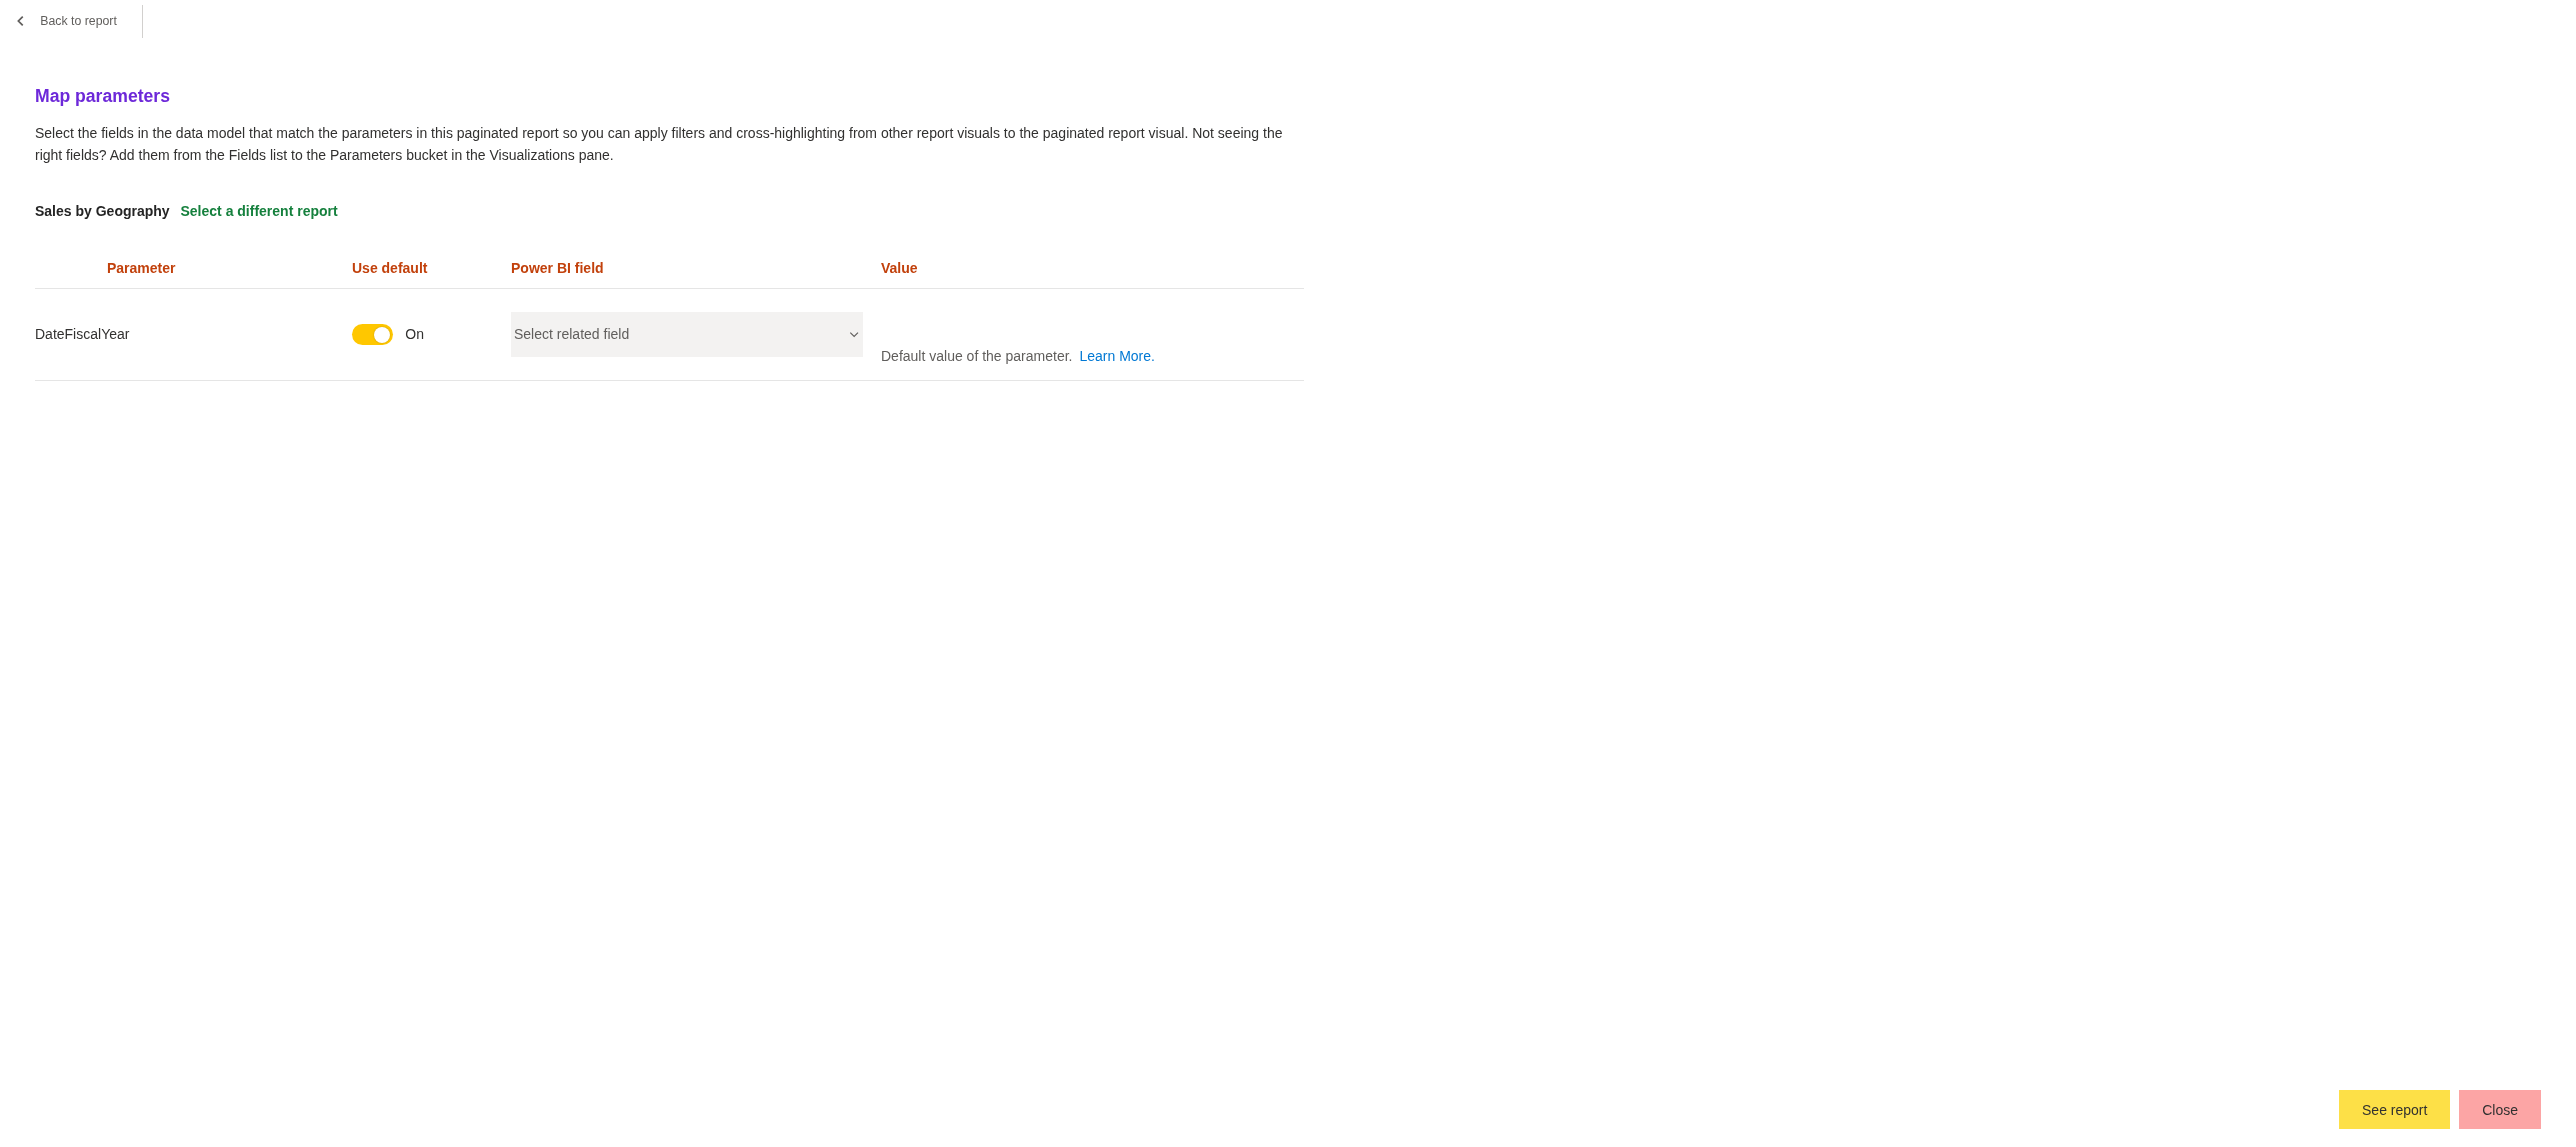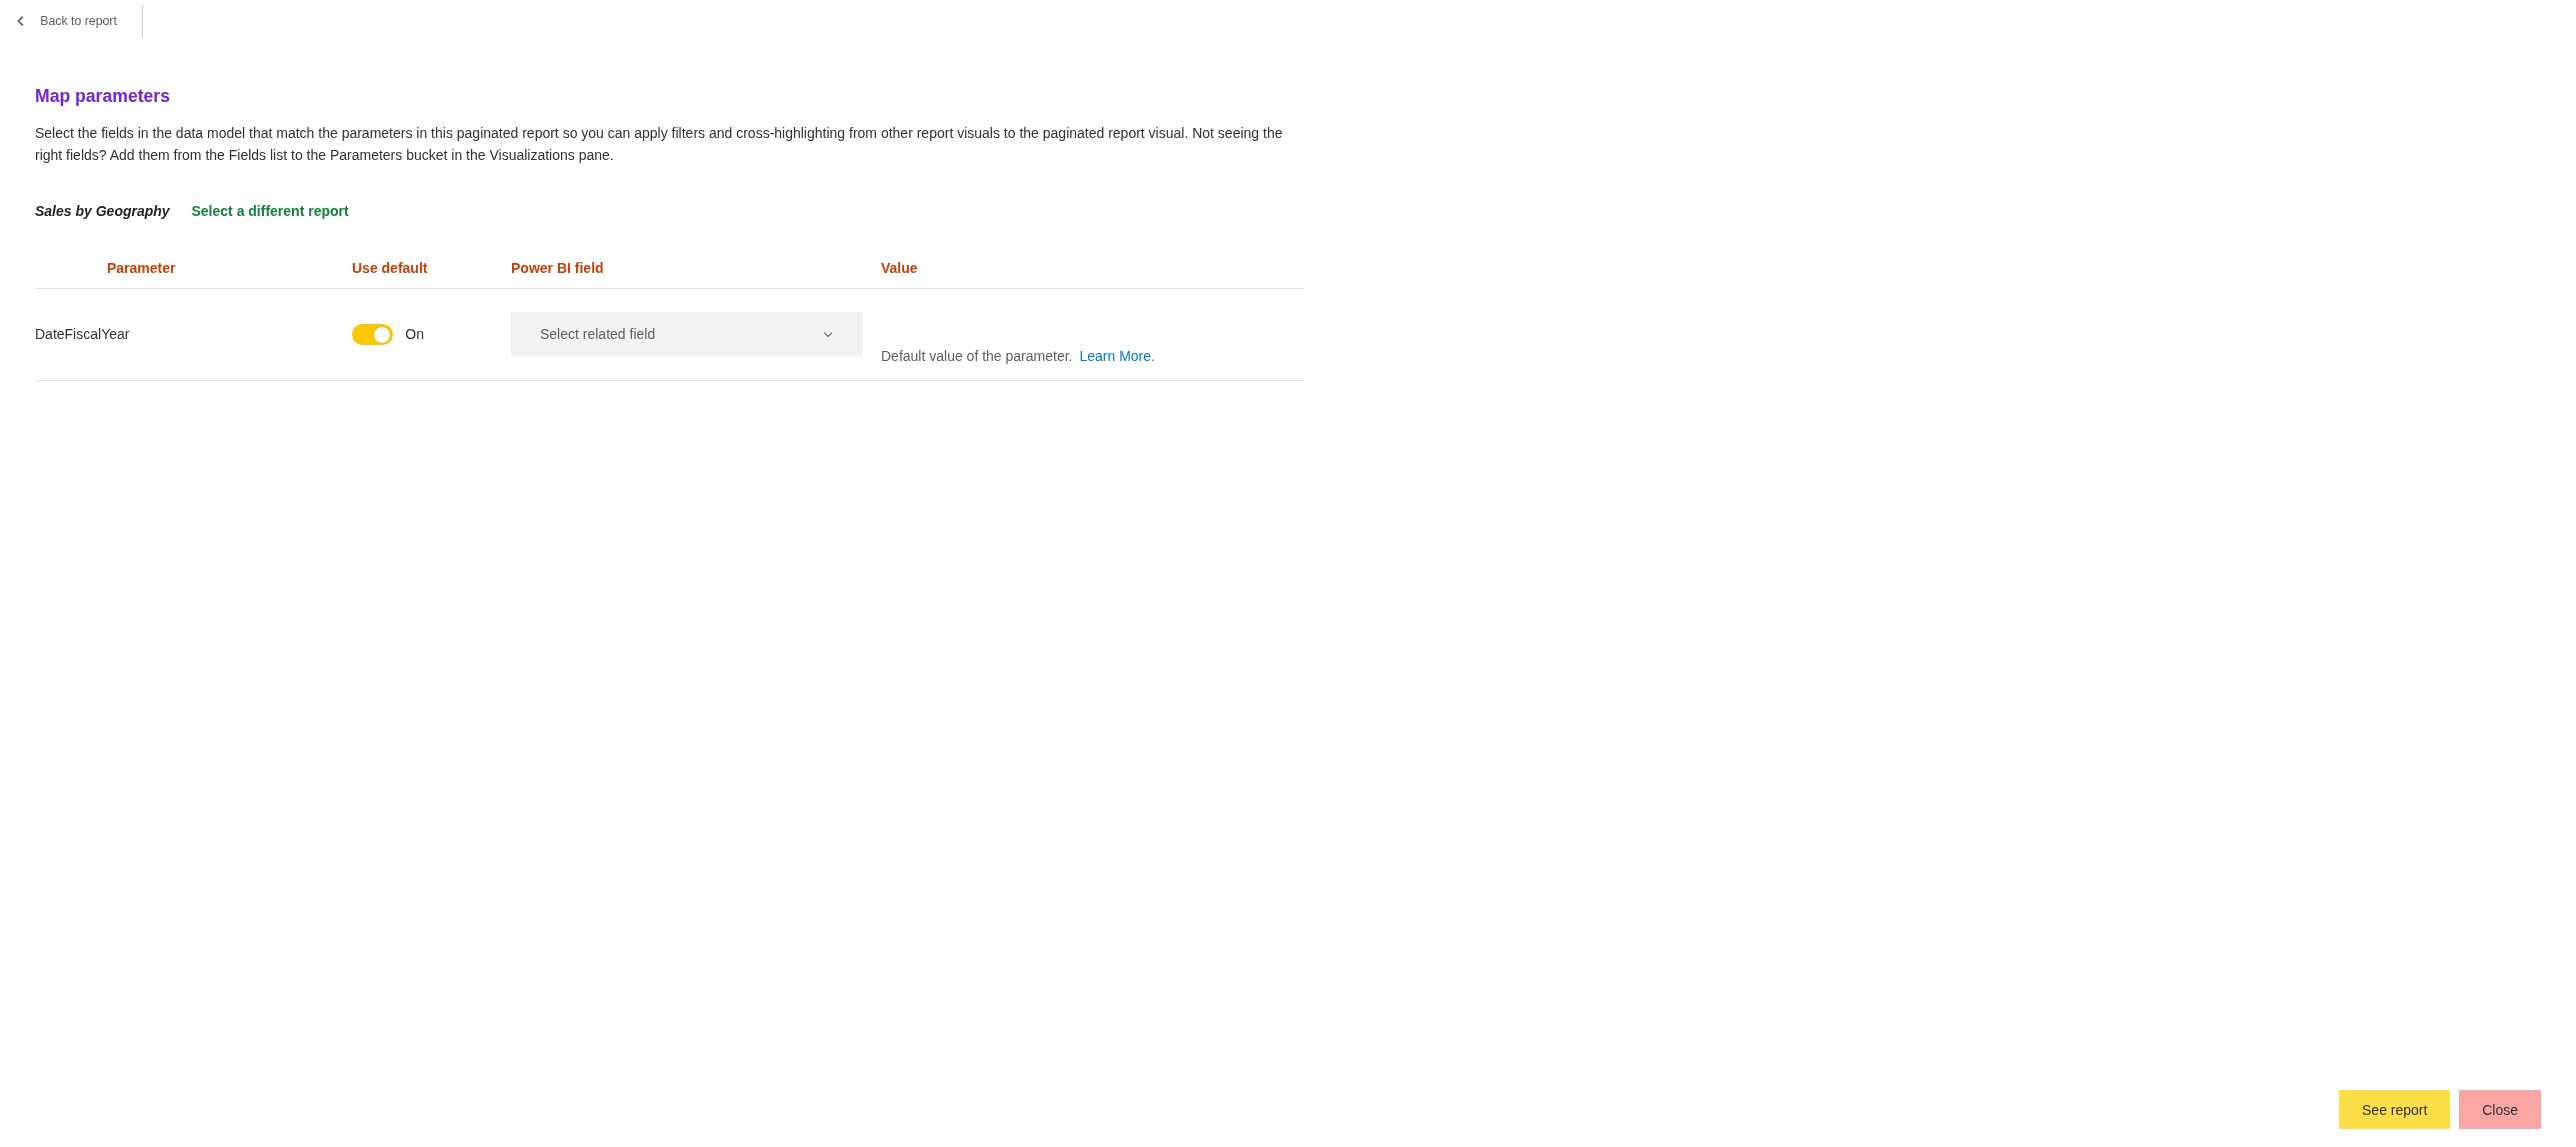--- a/index.html
+++ b/index.html
@@ -58,22 +58,21 @@
       margin-bottom: 37px;
       max-width: 1303px;
     }
     .report-selector {
       font-size: 14px;
       margin-bottom: 28px;
     }
     .report-name {
       font-weight: 700;
       color: #242424;
-      margin-right: 18px;
-      font-style: italic;
+      margin-right: 7px;
     }
     .select-different-link {
       font-weight: 700;
       color: #15803d;
       cursor: pointer;
     }
     .param-table {
       width: 100%;
       border-collapse: collapse;
     }
@@ -132,21 +131,21 @@
       color: #323130;
     }
     .field-select {
       position: relative;
       width: 352px;
       height: 45px;
       background: #f3f2f1;
       display: flex;
       align-items: center;
       justify-content: space-between;
-      padding: 0 29px;
+      padding: 0 3px;
       cursor: pointer;
     }
     .field-select-text {
       color: #605e5c;
       font-size: 14px;
     }
     .chevron-down {
       width: 12.3px;
       height: 12.3px;
     }

